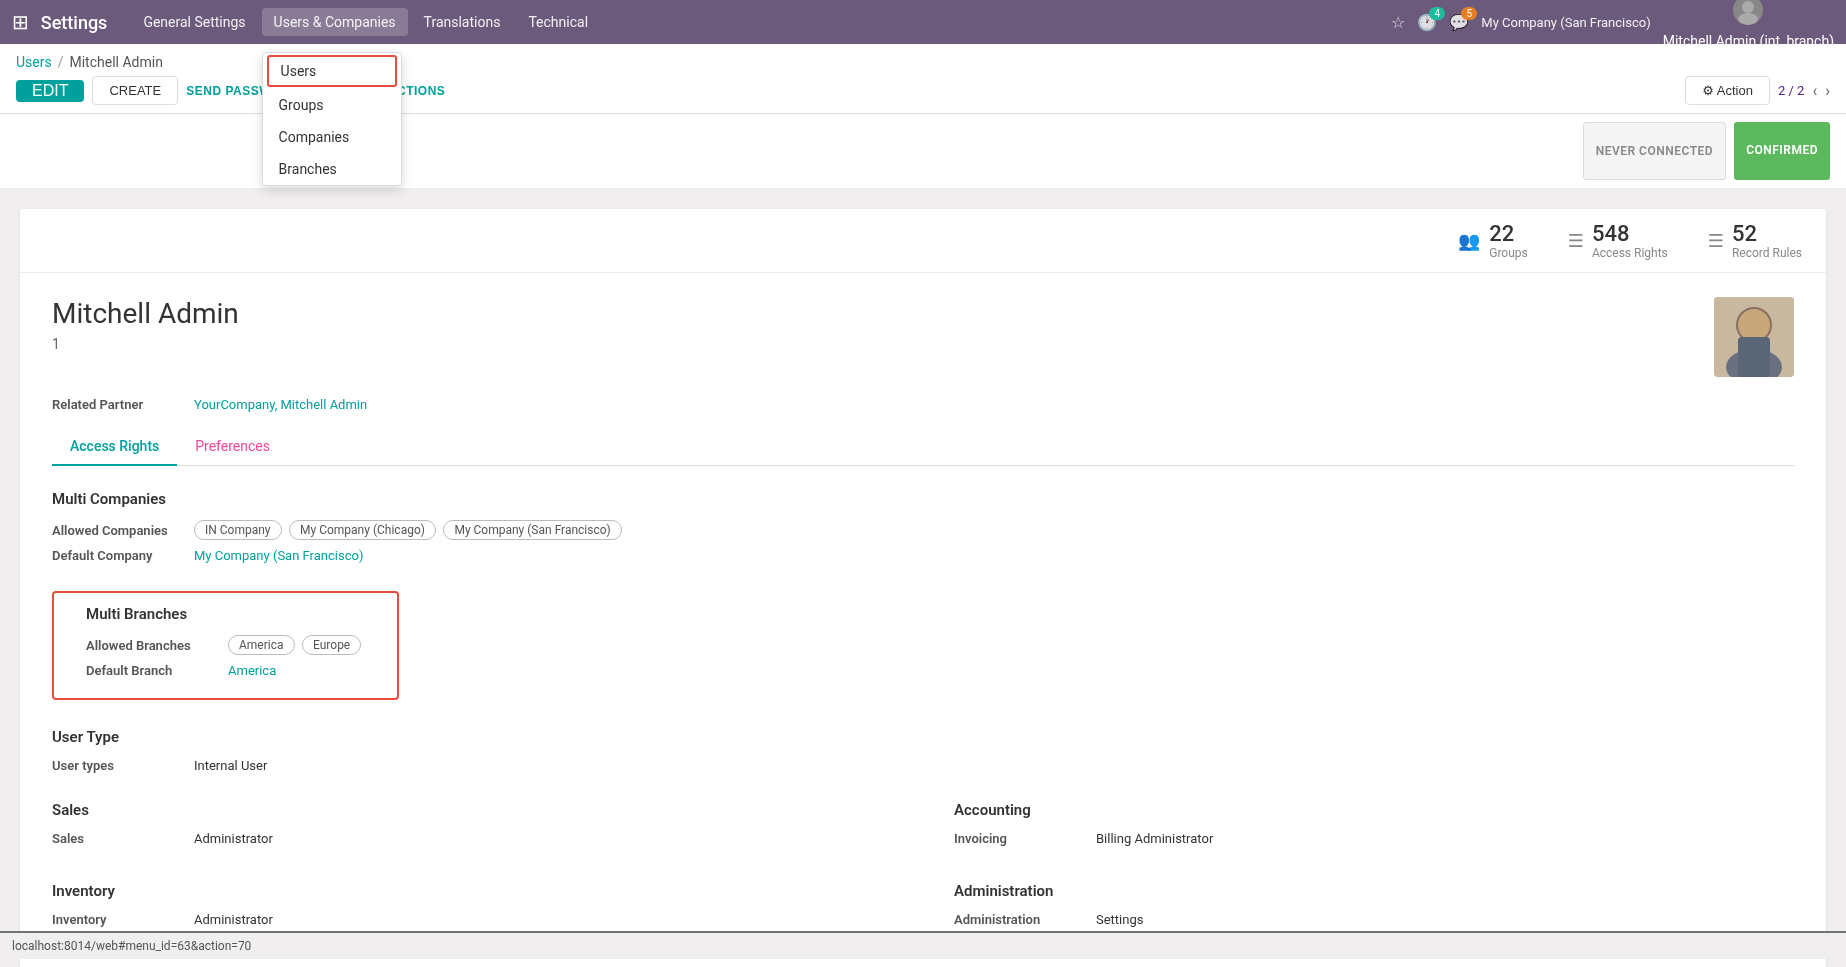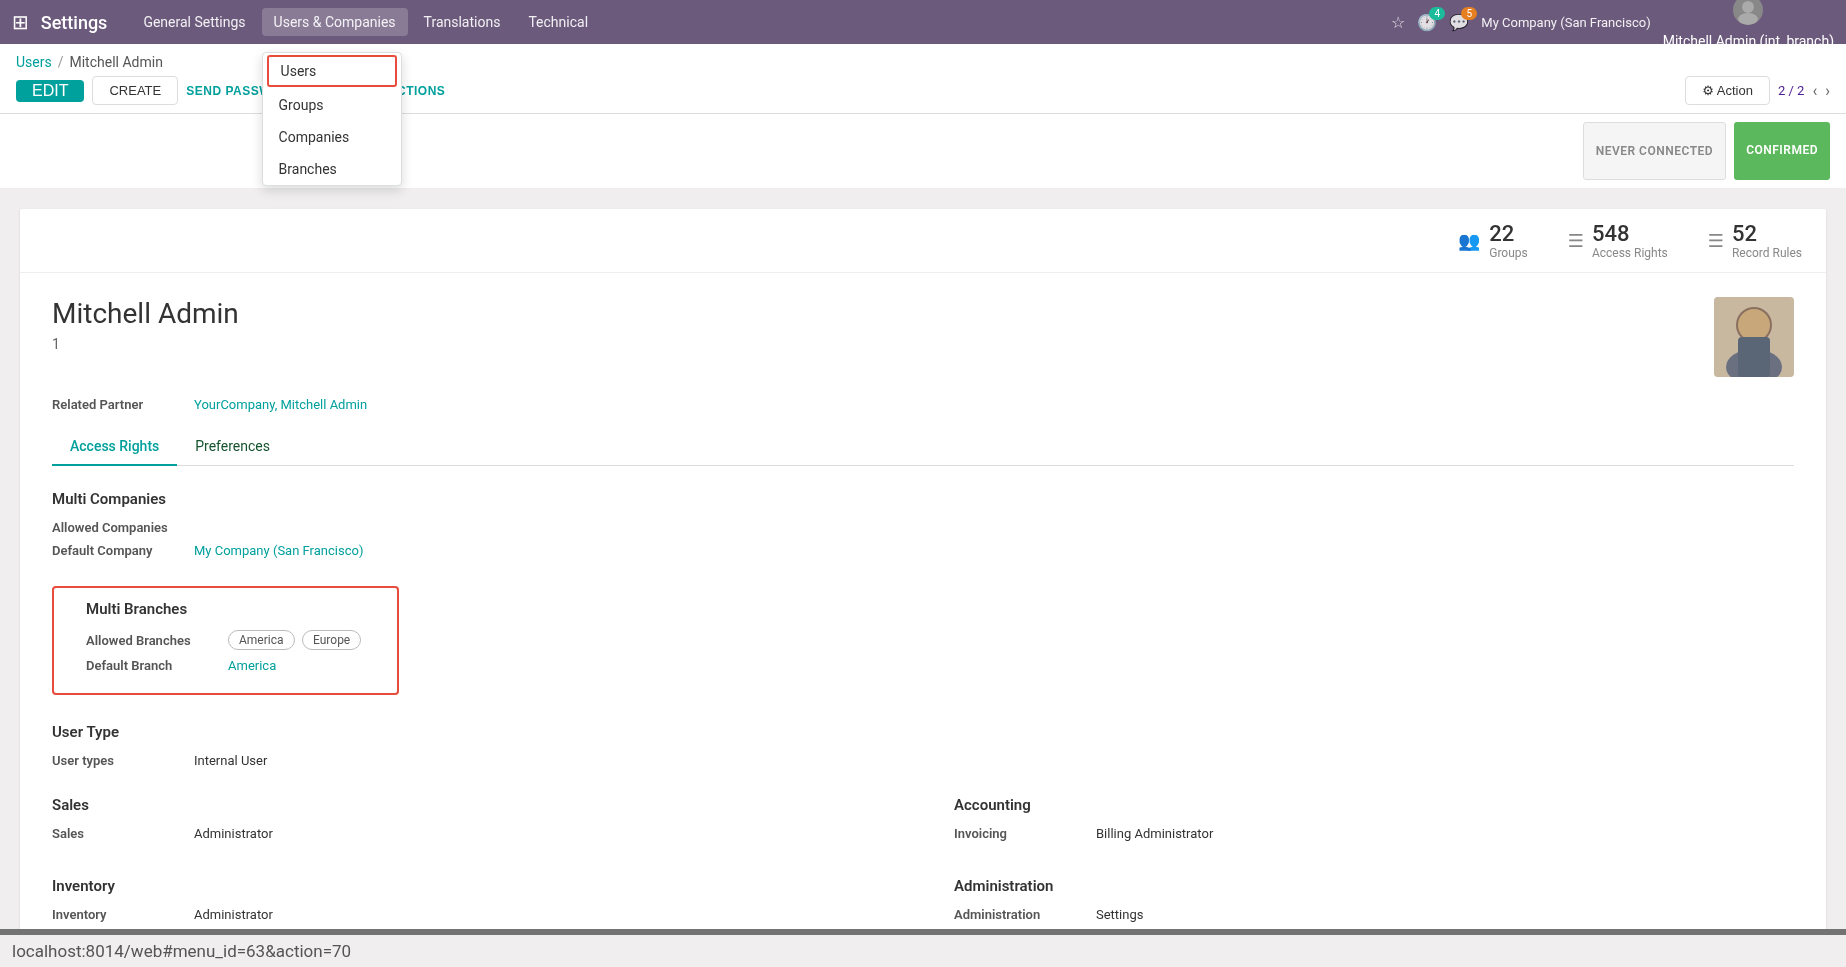--- a/index.html
+++ b/index.html
@@ -144,21 +144,21 @@
     .field-label { font-size: 13px; font-weight: 600; color: #555; min-width: 130px; }
     .field-value { font-size: 13px; color: #333; }
     .field-value a { color: #00a09d; text-decoration: none; }
 
     
     .tabs { display: flex; border-bottom: 1px solid #ddd; margin-bottom: 24px; margin-top: 16px; }
     .tab {
       padding: 10px 18px;
       cursor: pointer;
       font-size: 14px;
-      color: #14532d;
+      color: #ec4899;
       border-bottom: 2px solid transparent;
       margin-bottom: -1px;
     }
     .tab.active { color: #00a09d; border-bottom-color: #00a09d; font-weight: 500; }
 
     
     .section-title { font-size: 15px; font-weight: 600; color: #333; margin-bottom: 12px; }
     .section-block { margin-bottom: 28px; }
 
     
@@ -180,25 +180,25 @@
       min-width: 260px;
     }
 
     
     .two-col { display: grid; grid-template-columns: 1fr 1fr; gap: 62px; }
 
     
     .url-bar {
       background: #f0eeee;
       padding: 6px 12px;
-      font-size: 17px;
+      font-size: 12px;
       color: #555;
-      border-top: 6px solid #737373;
+      border-top: 2px solid #737373;
       position: fixed;
-      bottom: 0;
+      bottom: 8px;
       left: 0;
       right: 0;
     }
 
     .page-layout {
       display: flex;
       flex-direction: column;
       min-height: 967px;
     }
 
@@ -353,20 +353,25 @@
           <div class="tab active">Access Rights</div>
           <div class="tab">Preferences</div>
         </div>
 
         <div>
 
           <div class="section-block">
             <div class="section-title">Multi Companies</div>
             <div class="field-row">
               <span class="field-label">Allowed Companies</span>
+              <span>
+                <span class="tag-chip">IN Company</span>
+                <span class="tag-chip">My Company (Chicago)</span>
+                <span class="tag-chip">My Company (San Francisco)</span>
+              </span>
             </div>
             <div class="field-row">
               <span class="field-label">Default Company</span>
               <span class="field-value">
                 <a href="#">My Company (San Francisco)</a>
               </span>
             </div>
           </div>
 
           <div class="section-block">

